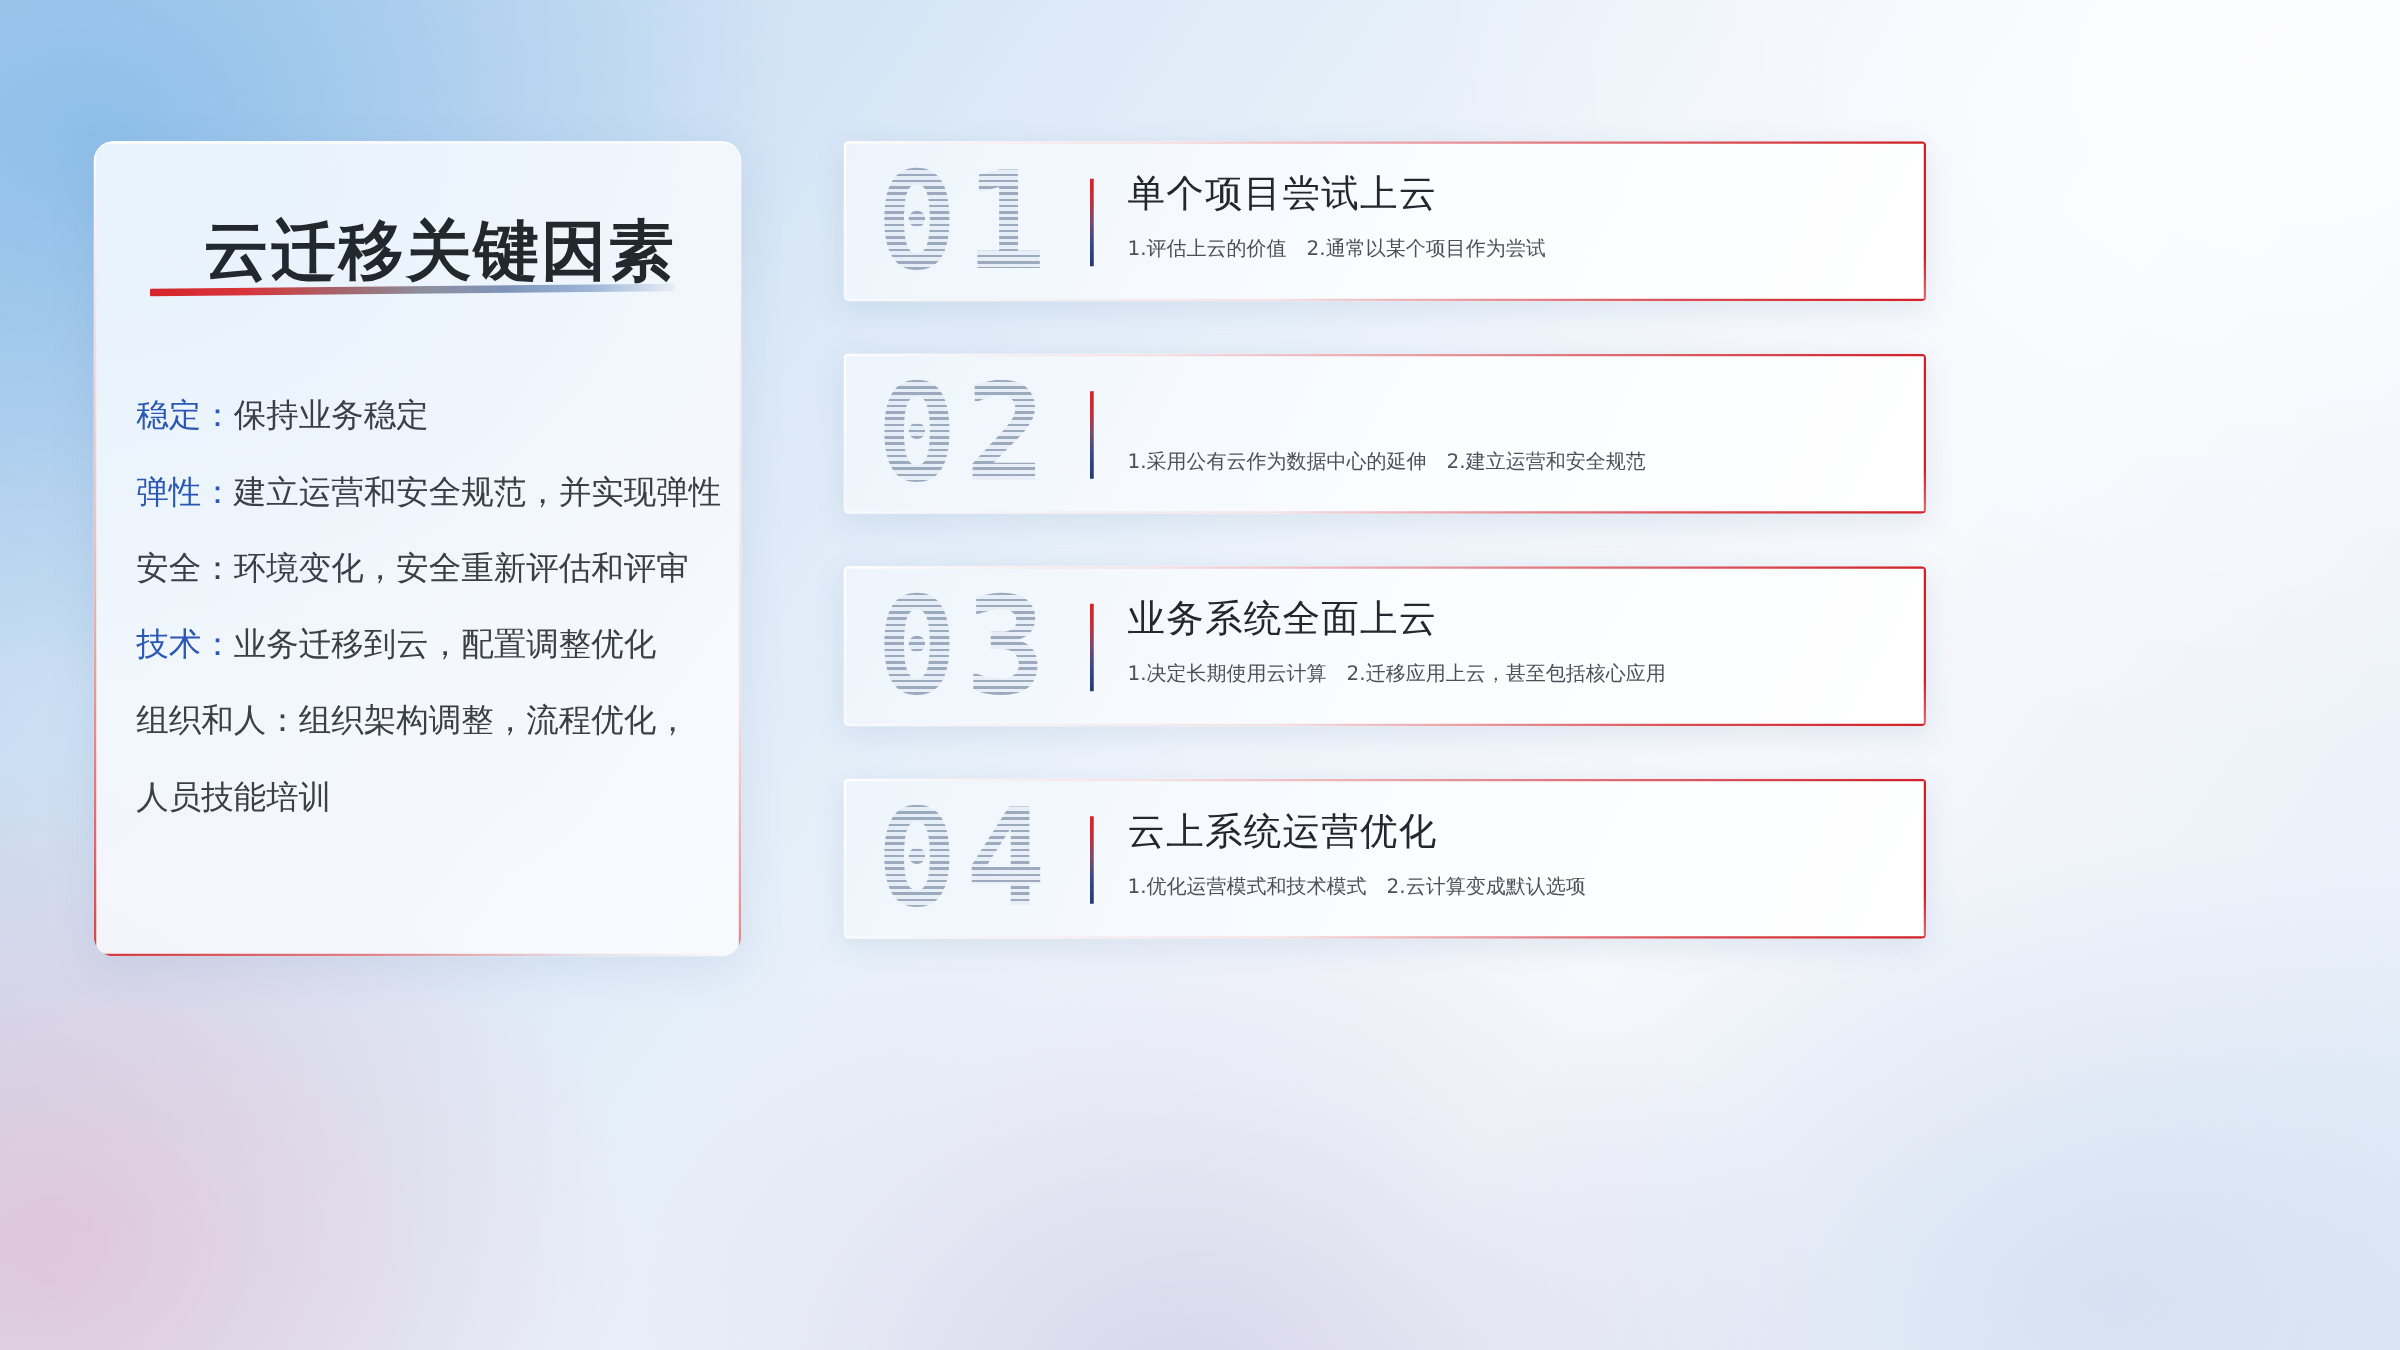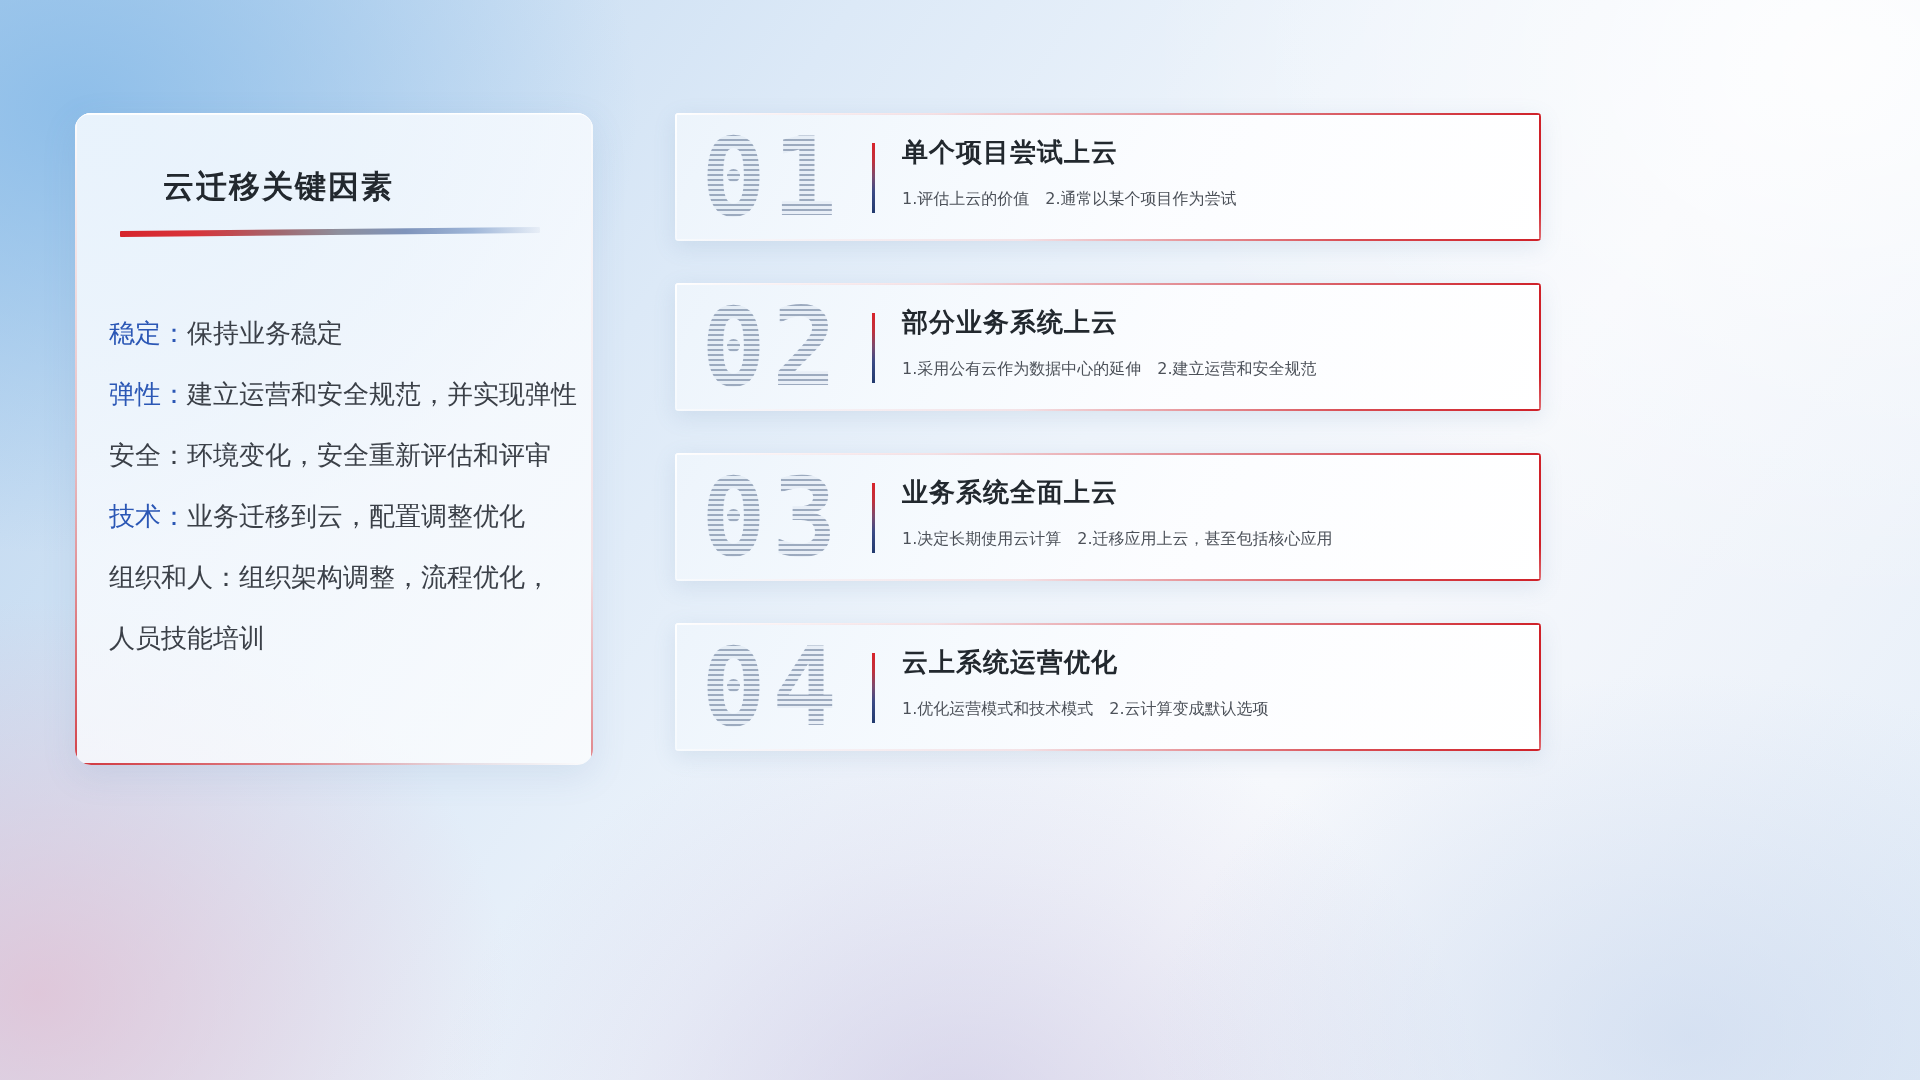--- a/index.html
+++ b/index.html
@@ -36,21 +36,21 @@
     background:linear-gradient(90deg,rgba(255,255,255,0.95),rgba(255,255,255,0.45));}
   #left-panel .edge-left{position:absolute;left:0;top:0;bottom:0;width:2px;
     background:linear-gradient(180deg,rgba(255,255,255,0.9) 0%,rgba(214,56,56,0.32) 55%,rgba(205,36,44,0.85) 100%);}
   #left-panel .edge-bottom{position:absolute;left:0;right:0;bottom:0;height:2px;
     background:linear-gradient(90deg,rgba(205,36,44,0.90) 0%,rgba(205,36,44,0.55) 42%,rgba(170,120,140,0.22) 75%,rgba(255,255,255,0.45) 100%);}
   #left-panel .edge-right{position:absolute;right:0;top:0;bottom:0;width:2px;
     background:linear-gradient(180deg,rgba(255,255,255,0.55) 0%,rgba(225,150,160,0.25) 70%,rgba(205,36,44,0.55) 100%);}
 
   #panel-title{
     position:absolute;left:88px;top:53px;width:400px;
-    font-size:31px;font-weight:bold;color:#22282e;letter-spacing:2px;
+    font-size:52px;font-weight:bold;color:#22282e;letter-spacing:2px;
     font-family:"DejaVu Sans","Liberation Sans",sans-serif;
   }
   #title-rule{
     position:absolute;left:45px;top:116px;width:420px;height:6px;
     background:linear-gradient(90deg,#d6242c 0%,#d8343a 18%,#a1686f 38%,#8e8f9c 52%,#7f94bb 68%,#9fb6d8 84%,rgba(205,214,230,0.25) 100%);
     transform:skewY(-0.55deg);
     border-radius:1px;
   }
   #factor-list{position:absolute;left:34px;top:190px;right:32px;}
   .factor-row{
@@ -100,21 +100,21 @@
     font-family:"DejaVu Sans Mono","Liberation Mono",monospace;
     font-size:108px;font-weight:bold;letter-spacing:6px;line-height:118px;
     color:rgba(150,168,196,0.10);user-select:none;
   }
   .card-divider{
     position:absolute;left:197px;top:30px;width:3px;height:70px;
     background:linear-gradient(180deg,#d8232b 0%,#c0303c 26%,#7a4a6e 48%,#3a4a86 70%,#223a6e 100%);
   }
   .card-title{
     position:absolute;left:227px;top:22px;
-    font-size:26px;font-weight:bold;color:#22282e;letter-spacing:1px;
+    font-size:30px;font-weight:normal;color:#22282e;letter-spacing:1px;
     font-family:"DejaVu Sans","Liberation Sans",sans-serif;white-space:nowrap;
   }
   .card-sub{
     position:absolute;left:227px;top:76px;
     font-size:16px;color:#4c5159;white-space:pre;
     font-family:"DejaVu Sans","Liberation Sans",sans-serif;
   }
 </style>
 </head>
 <body>
@@ -160,21 +160,20 @@
       <div class="card-sub">1.评估上云的价值　2.通常以某个项目作为尝试</div>
     </div>
     <div class="card">
       <div class="c-top"></div>
       <div class="c-right"></div>
       <div class="c-bottom"></div>
       <div class="c-left"></div>
       <div class="card-num-ghost">02</div>
       <div class="card-num">02</div>
       <div class="card-divider"></div>
-      <div class="card-title">部分业务系统上云</div>
       <div class="card-sub">1.采用公有云作为数据中心的延伸　2.建立运营和安全规范</div>
     </div>
     <div class="card">
       <div class="c-top"></div>
       <div class="c-right"></div>
       <div class="c-bottom"></div>
       <div class="c-left"></div>
       <div class="card-num-ghost">03</div>
       <div class="card-num">03</div>
       <div class="card-divider"></div>

